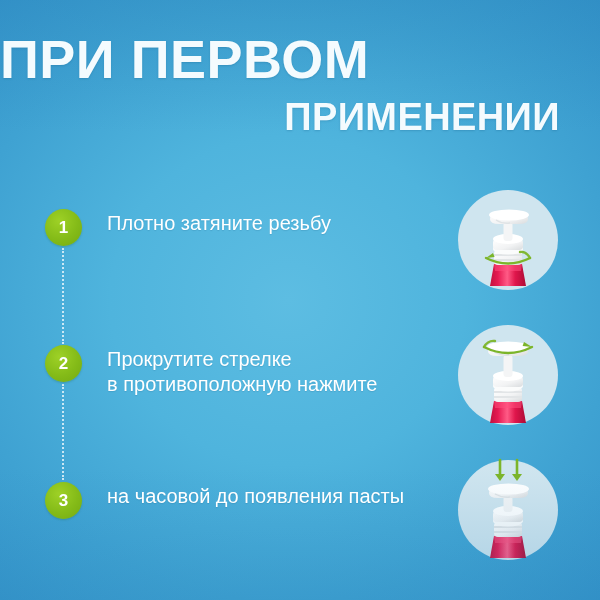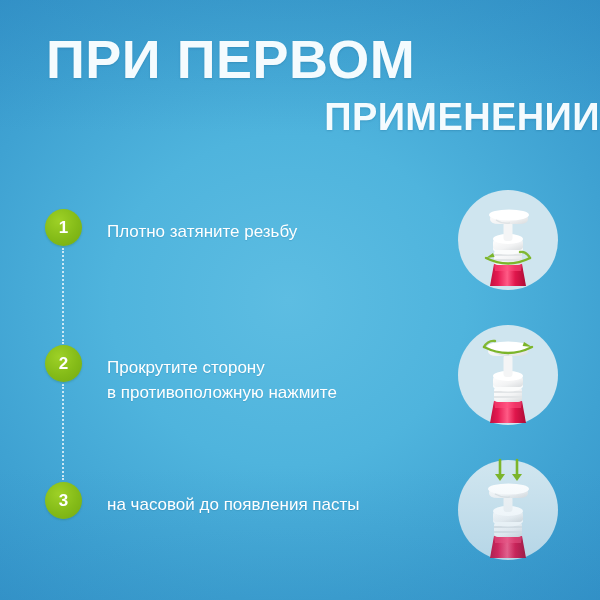--- a/index.html
+++ b/index.html
@@ -25,31 +25,31 @@
 
   
   .headline {
     position: absolute;
     left: 0; top: 30px;
     width: 600px;
     z-index: 3;
   }
   .headline .line1 {
     display: block;
-    padding-left: 46px;
     font-size: 54px;
     line-height: 58px;
     font-weight: bold;
     color: #f4fbfe;
     letter-spacing: 0.5px;
     text-shadow: 0 1px 2px rgba(20,90,130,0.25);
   }
   .headline .line2 {
     display: block;
     text-align: right;
+    padding-right: 40px;
     margin-top: 8px;
     font-size: 38px;
     line-height: 42px;
     font-weight: bold;
     color: #f4fbfe;
     letter-spacing: 0.4px;
     text-shadow: 0 1px 2px rgba(20,90,130,0.25);
   }
 
   
@@ -79,24 +79,24 @@
     font-size: 17px;
     font-weight: bold;
     display: flex;
     align-items: center;
     justify-content: center;
     box-shadow: 0 1px 2px rgba(30,90,40,0.25);
   }
 
   .step-text {
     position: absolute;
-    left: 107px; top: 24px;
+    left: 107px; top: 16px;
     width: 330px;
     color: #ffffff;
-    font-size: 17px;
+    font-size: 20px;
     line-height: 25px;
     font-weight: normal;
     text-shadow: 0 1px 1px rgba(20,90,130,0.18);
   }
   .step-text span { display: block; white-space: nowrap; }
 
   
   .illus {
     position: absolute;
     width: 100px; height: 100px;
@@ -127,21 +127,21 @@
     <div class="step s1">
       <div class="badge">1</div>
       <div class="step-text">
         <span>Плотно затяните резьбу</span>
       </div>
     </div>
 
     <div class="step s2">
       <div class="badge">2</div>
       <div class="step-text">
-        <span>Прокрутите сторону</span>
+        <span>Прокрутите стрелке</span>
         <span>в противоположную нажмите</span>
       </div>
     </div>
 
     <div class="step s3">
       <div class="badge">3</div>
       <div class="step-text">
         <span>на часовой до появления пасты</span>
       </div>
     </div>

